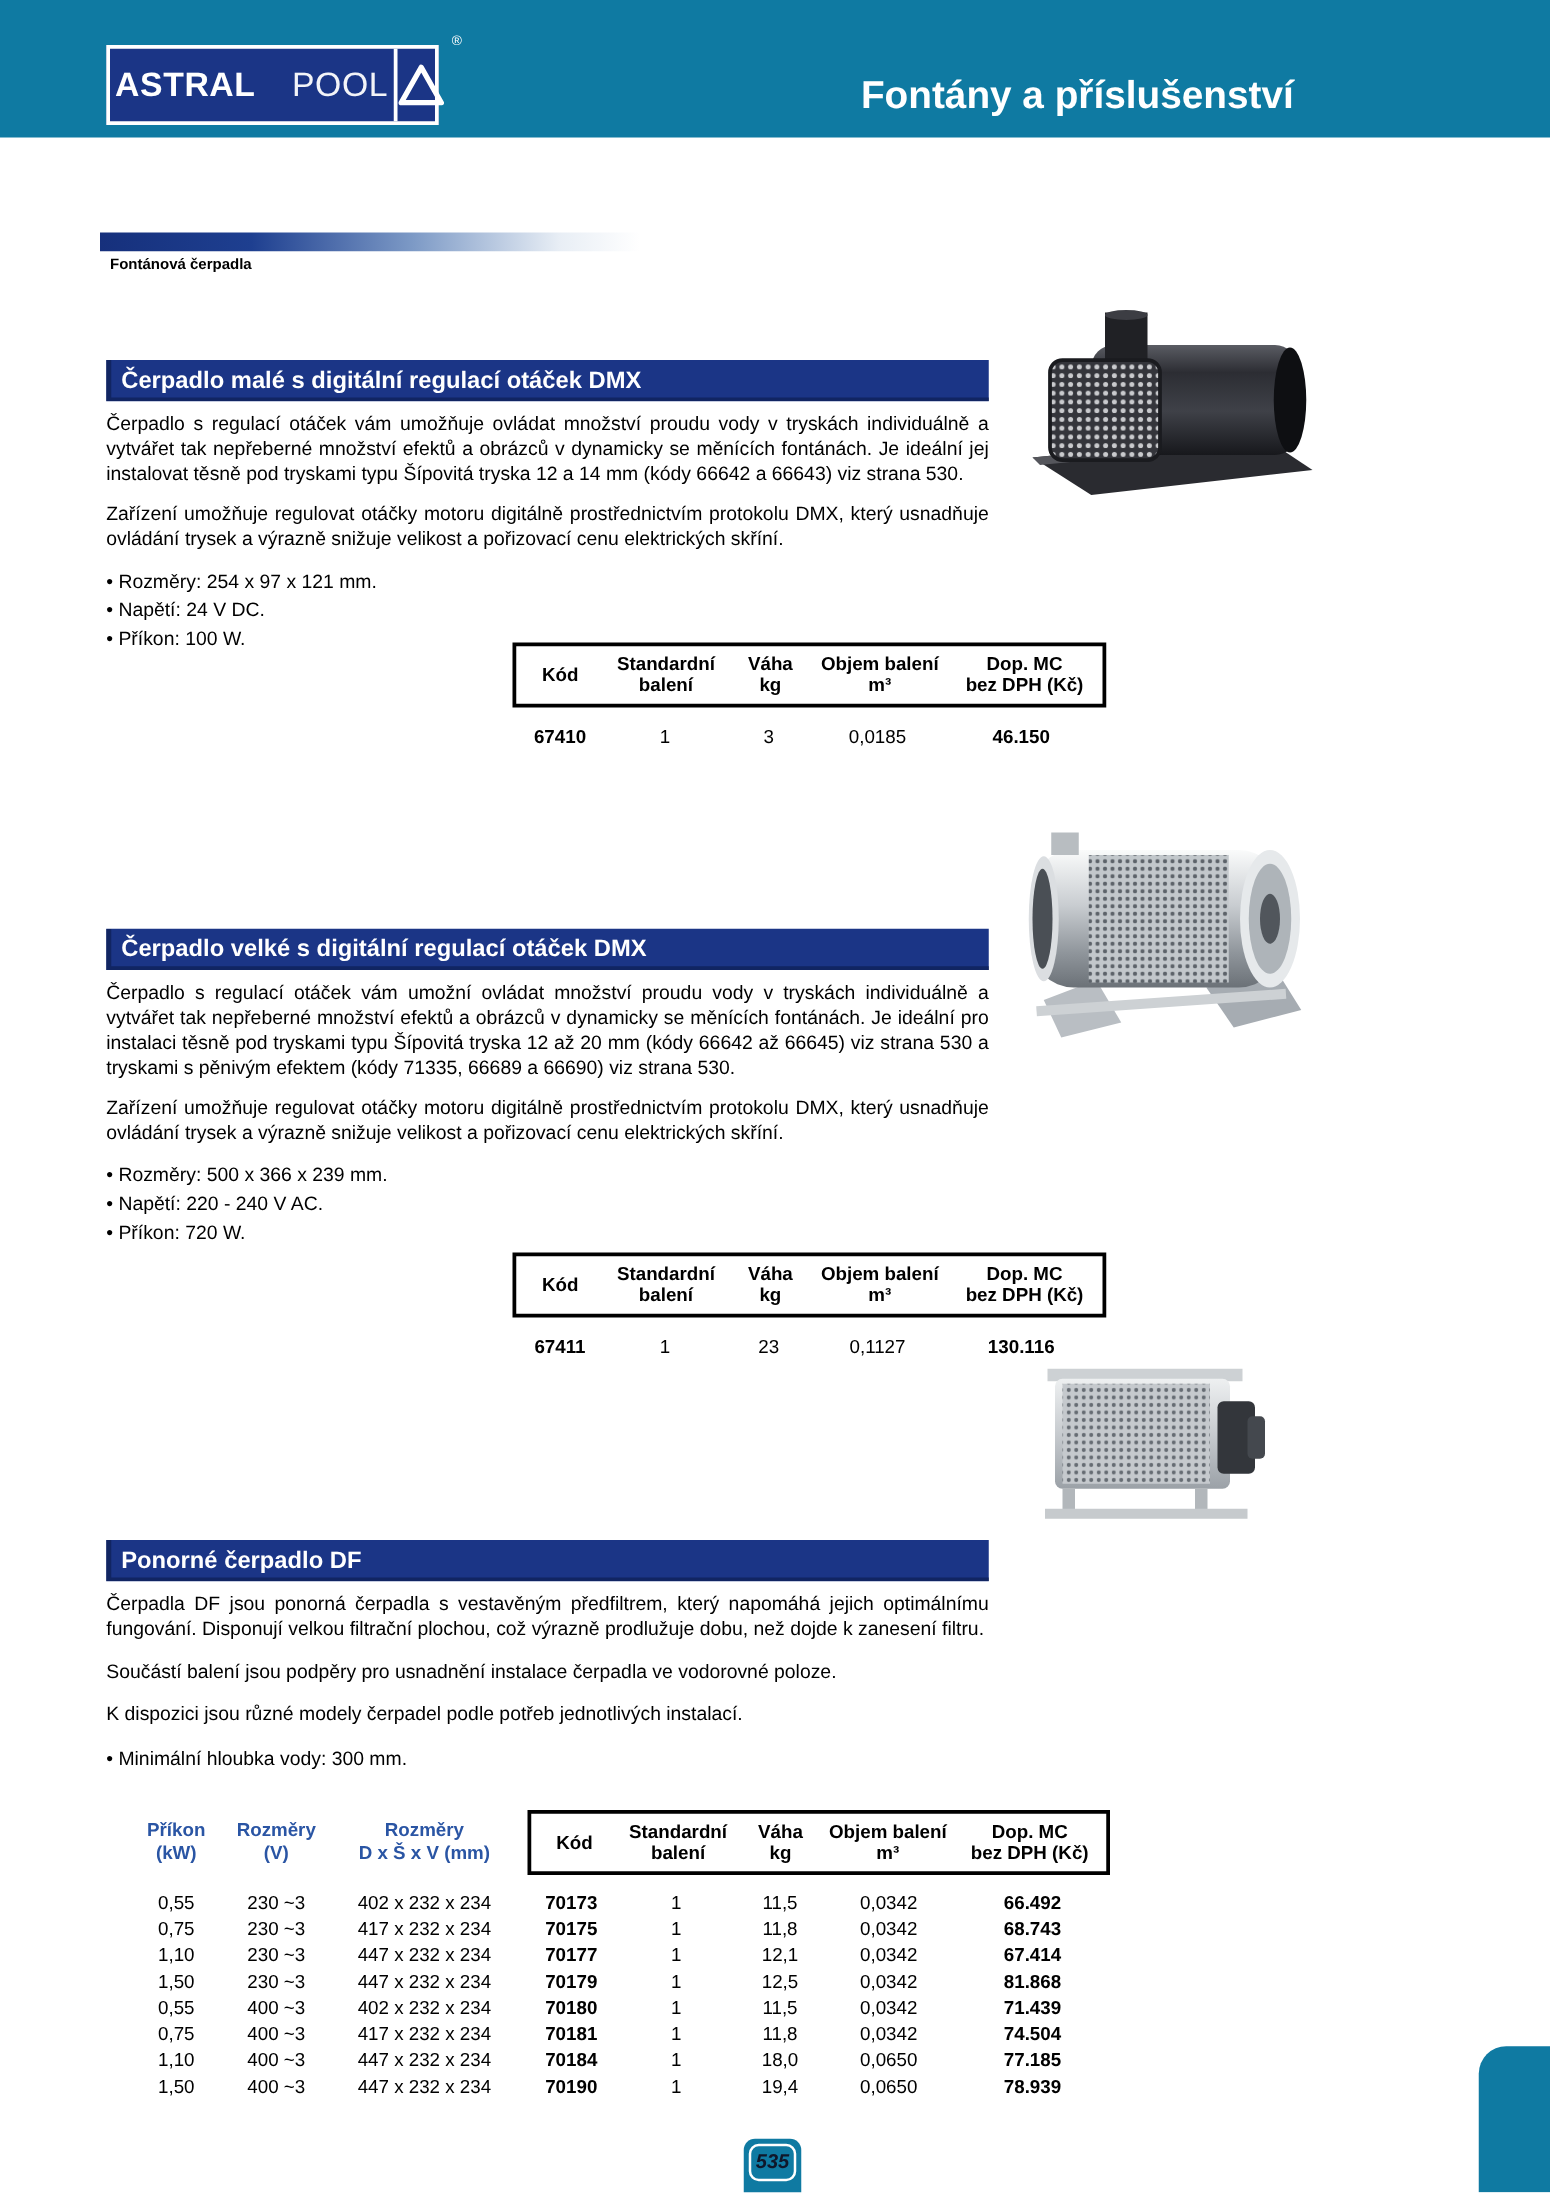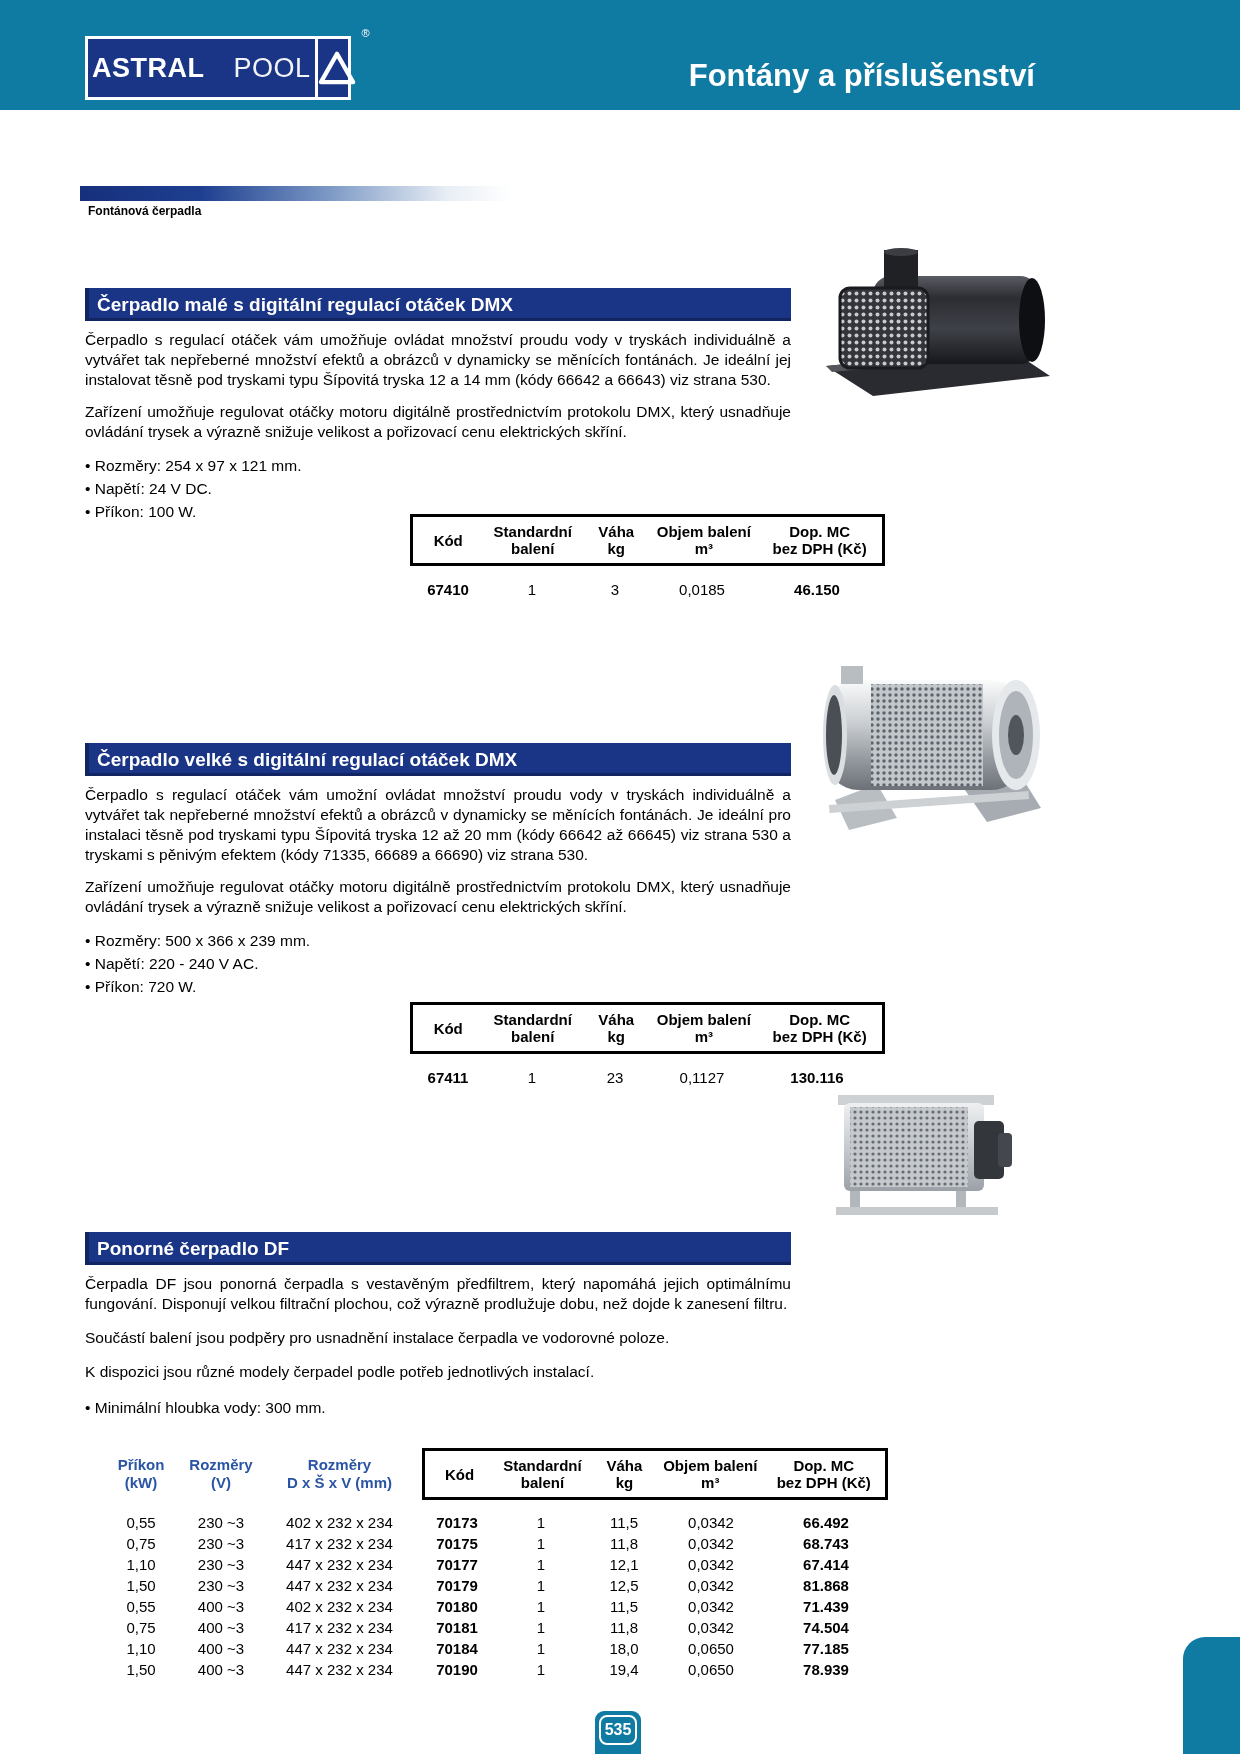--- a/index.html
+++ b/index.html
@@ -60,21 +60,21 @@
 
   
   .pimg{position:absolute;}
   .pimg svg{display:block;width:100%;height:100%;}
 
   
   .page-badge{position:absolute;left:595px;top:1711px;width:46px;height:60px;background:var(--teal);
               border-radius:9px;}
   .badge-ring{margin:4px;border:2px solid #fff;border-radius:8px;height:30px;
               display:flex;align-items:center;justify-content:center;}
-  .badge-num{color:#ffffff;font-weight:bold;font-size:16px;}
+  .badge-num{color:#0f172a;font-weight:bold;font-size:16px;font-style:italic;}
   .side-tab{position:absolute;left:1183px;top:1637px;width:57px;height:117px;background:var(--teal);
             border-top-left-radius:22px;}
 </style>
 </head>
 <body>
 
 <div class="page">
 
   <div class="top-band">
     <div class="logo">

